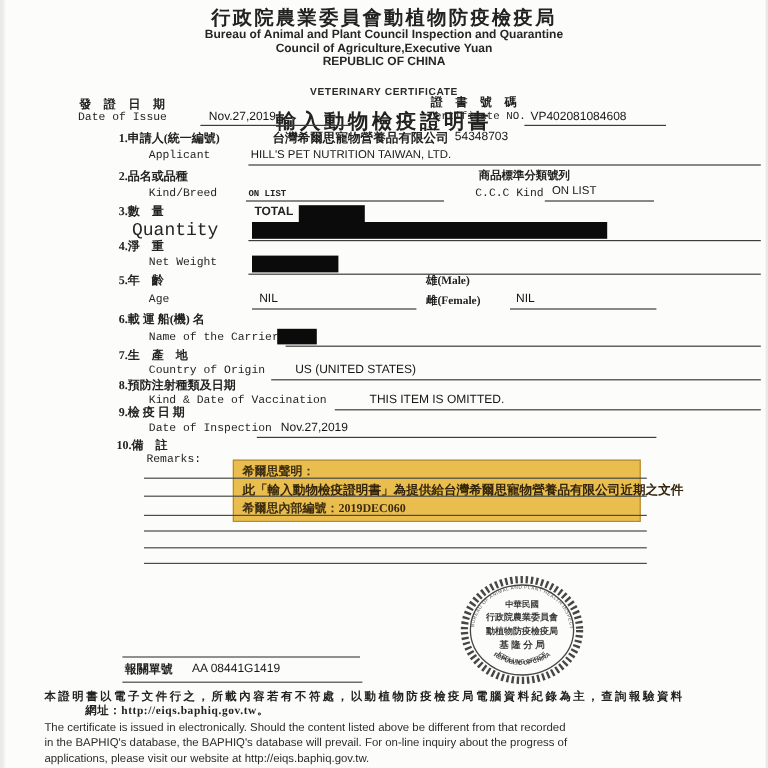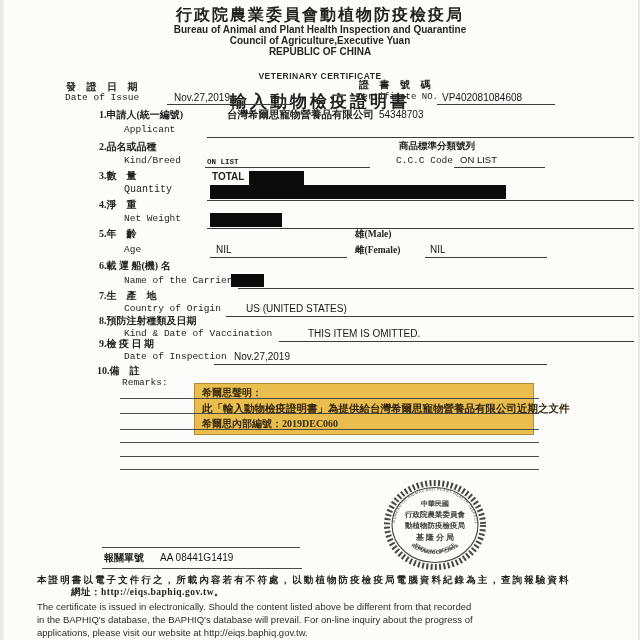--- a/index.html
+++ b/index.html
@@ -21,55 +21,56 @@
   .hdr{left:0;right:0;text-align:center;}
   .hl-box{position:absolute;border:1px solid #b68a34;}
   .seal-svg{position:absolute;}
 </style>
 </head>
 <body>
 
 <div class="page">
 
   <div class="abs hdr zh" style="top:5px;font-size:16px;letter-spacing:2px;">行政院農業委員會動植物防疫檢疫局</div>
-  <div class="abs hdr" style="top:24px;font-size:10px;font-weight:bold;color:#262626;">Bureau of Animal and Plant Health Inspection and Quarantine</div>
+  <div class="abs hdr" style="top:24px;font-size:10px;font-weight:bold;color:#262626;">Bureau of Animal and Plant Council Inspection and Quarantine</div>
   <div class="abs hdr" style="top:35px;font-size:10px;font-weight:bold;color:#262626;">Council of Agriculture,Executive Yuan</div>
   <div class="abs hdr" style="top:46px;font-size:10px;font-weight:bold;color:#262626;">REPUBLIC OF CHINA</div>
   <div class="abs hdr zh" style="top:58px;font-size:17px;letter-spacing:3px;margin-top:32px;">輸入動物檢疫證明書</div>
   <div class="abs hdr" style="top:71px;font-size:8.5px;font-weight:bold;letter-spacing:.5px;color:#2a2a2a;">VETERINARY CERTIFICATE</div>
 
   <div class="abs zh" style="left:64px;top:80px;font-size:10px;letter-spacing:4px;">發 證 日 期</div>
   <div class="abs mono" style="left:63px;top:92px;font-size:9.5px;">Date of Issue</div>
   <div class="abs val" style="left:172px;top:92px;font-size:10px;">Nov.27,2019</div>
   <div class="rule" style="left:165px;top:104px;width:125px;"></div>
 
   <div class="abs zh" style="left:357px;top:78px;font-size:10px;letter-spacing:4px;">證 書 號 碼</div>
   <div class="abs mono" style="left:355px;top:92px;font-size:9px;">Certificate NO.</div>
   <div class="abs val" style="left:440px;top:92px;font-size:10px;">VP402081084608</div>
   <div class="rule" style="left:435px;top:104px;width:118px;"></div>
 
   <div class="abs zh" style="left:97px;top:108px;font-size:10px;"><span>1.</span><span>申請人(統一編號)</span></div>
   <div class="abs zh" style="left:210px;top:108px;font-size:10.5px;font-weight:600;margin-left:15px;">台灣希爾思寵物營養品有限公司</div>
   <div class="abs val" style="left:377px;top:109px;font-size:10px;">54348703</div>
   <div class="abs mono" style="left:122px;top:124px;font-size:9.5px;">Applicant</div>
+  <div class="abs val" style="left:207px;top:124px;font-size:9.5px;">HILL'S PET NUTRITION TAIWAN, LTD.</div>
   <div class="rule" style="left:205px;top:137px;width:427px;"></div>
 
   <div class="abs zh" style="left:97px;top:140px;font-size:10px;"><span>2.</span><span>品名或品種</span></div>
   <div class="abs zh" style="left:397px;top:140px;font-size:9.5px;">商品標準分類號列</div>
   <div class="abs mono" style="left:122px;top:155px;font-size:9.5px;">Kind/Breed</div>
   <div class="abs mono" style="left:205px;top:158px;font-size:7.5px;font-weight:bold;">ON LIST</div>
   <div class="rule" style="left:203px;top:167px;width:165px;"></div>
-  <div class="abs mono" style="left:394px;top:155px;font-size:9.5px;">C.C.C Code</div>
+  <div class="abs mono" style="left:394px;top:155px;font-size:9.5px;">C.C.C Kind</div>
   <div class="abs val" style="left:458px;top:154px;font-size:9.5px;">ON LIST</div>
   <div class="rule" style="left:452px;top:167px;width:91px;"></div>
 
   <div class="abs zh" style="left:97px;top:169px;font-size:10px;"><span>3.</span><span>數　量</span></div>
   <div class="abs val" style="left:210px;top:171px;font-size:10px;font-weight:bold;color:#222;">TOTAL</div>
   <div class="redact" style="left:247px;top:171px;width:55px;height:14px;"></div>
-  <div class="abs mono" style="left:122px;top:184px;font-size:10px;text-align:right;">Quantity</div>
+  <div class="abs mono" style="left:108px;top:184px;font-size:15px;text-align:right;">Quantity</div>
   <div class="redact" style="left:208px;top:185px;width:296px;height:14px;"></div>
   <div class="rule" style="left:205px;top:200px;width:427px;"></div>
 
   <div class="abs zh" style="left:97px;top:198px;font-size:10px;"><span>4.</span><span>淨　重</span></div>
   <div class="abs mono" style="left:122px;top:213px;font-size:9.5px;">Net Weight</div>
   <div class="redact" style="left:208px;top:213px;width:72px;height:14px;"></div>
   <div class="rule" style="left:205px;top:228px;width:427px;"></div>
 
   <div class="abs zh" style="left:97px;top:227px;font-size:10px;"><span>5.</span><span>年　齡</span></div>
   <div class="abs zh" style="left:353px;top:228px;font-size:9.5px;">雄(Male)</div>

